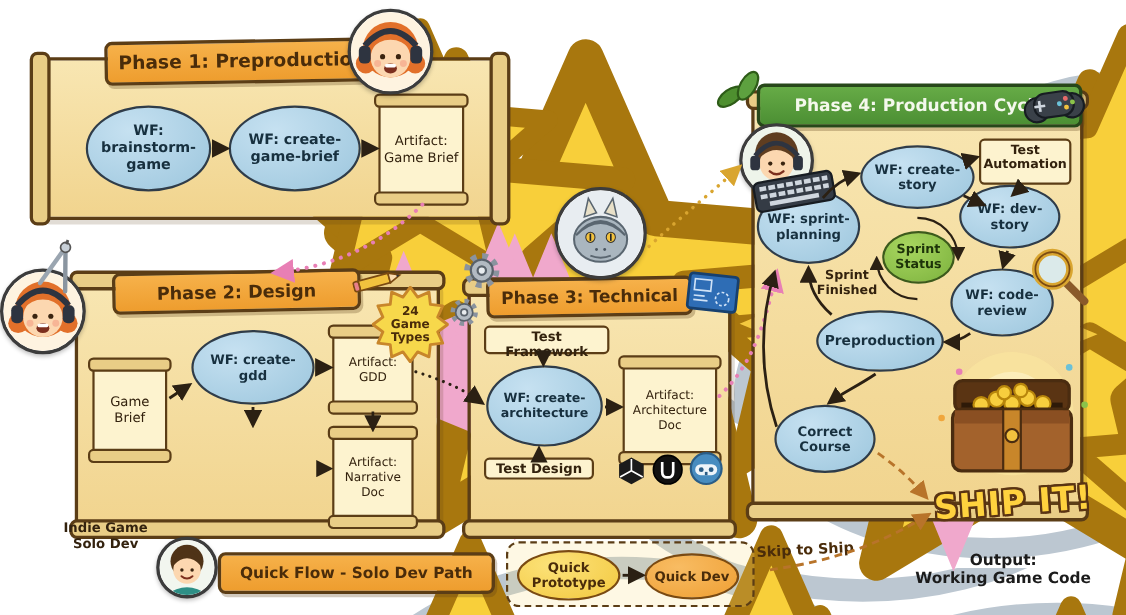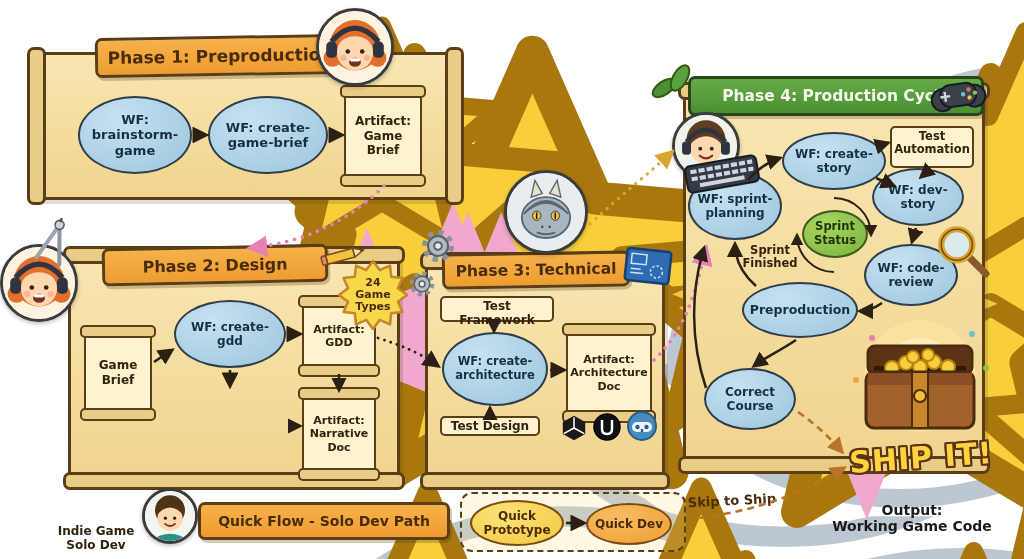--- a/index.html
+++ b/index.html
@@ -11,21 +11,21 @@
   .scroll-v::before,.scroll-v::after{content:"";position:absolute;left:-8px;right:-8px;height:12px;background:#e9cd86;border:3px solid #5b3d16;border-radius:7px}
   .scroll-v::before{top:-9px}.scroll-v::after{bottom:-9px}
   .scroll-h::before,.scroll-h::after{content:"";position:absolute;top:-8px;bottom:-8px;width:13px;background:#e9cd86;border:3px solid #5b3d16;border-radius:7px}
   .scroll-h::before{left:-9px}.scroll-h::after{right:-9px}
   .banner{position:absolute;display:flex;align-items:center;justify-content:center;background:linear-gradient(180deg,#f6b14a,#ee9d2e);border:3px solid #5b3d16;border-radius:7px;color:#4a2c0a;font-weight:bold;z-index:5;box-shadow:2px 3px 0 rgba(90,60,20,.28);text-align:center}
   .banner.green{background:linear-gradient(180deg,#66ab46,#4c8f34);color:#f4f8ec;border-color:#27471a}
   .ellipse{position:absolute;display:flex;align-items:center;justify-content:center;text-align:center;background:radial-gradient(ellipse at 35% 28%,#c6e1f1,#9cc6dd);border:2.5px solid #2f3c49;border-radius:50%;font-weight:bold;color:#17303f;font-size:12px;line-height:1.18;padding:6px;z-index:4}
   .ellipse.green{background:radial-gradient(ellipse at 35% 28%,#a8d65f,#7cb23e);border-color:#3c5a1c;color:#1d3309}
   .ellipse.gold{background:radial-gradient(ellipse at 35% 28%,#fce27a,#f3c83e);border-color:#7a4a12;color:#4a2c0a}
   .ellipse.orange{background:radial-gradient(ellipse at 35% 28%,#f8bc63,#ef9f33);border-color:#7a4a12;color:#4a2c0a}
-  .mini-scroll{position:absolute;display:flex;align-items:center;justify-content:center;text-align:center;background:#fdf3cf;border:2.5px solid #5b3d16;border-radius:4px;font-weight:bold;color:#33220e;font-size:11px;line-height:1.22;padding:9px 3px;z-index:4}
+  .mini-scroll{position:absolute;display:flex;align-items:center;justify-content:center;text-align:center;background:#fdf3cf;border:2.5px solid #5b3d16;border-radius:4px;font-weight:normal;color:#33220e;font-size:11px;line-height:1.22;padding:9px 3px;z-index:4}
   .mini-scroll::before,.mini-scroll::after{content:"";position:absolute;left:-6px;right:-6px;height:9px;background:#e9cd86;border:2.5px solid #5b3d16;border-radius:5px}
   .mini-scroll::before{top:-7px}.mini-scroll::after{bottom:-7px}
   .rect-node{position:absolute;display:flex;justify-content:center;background:#fdf3cf;border:2.5px solid #5b3d16;border-radius:5px;font-weight:bold;color:#33220e;font-size:12px;z-index:4;padding:2px 5px;text-align:center;line-height:1.15}
   .plain-label{position:absolute;font-weight:bold;color:#33220e;text-align:center;z-index:4;line-height:1.15}
   .avatar{position:absolute;border-radius:50%;border:3px solid #3c3c3c;overflow:hidden;background:#fff;z-index:6;box-shadow:0 2px 4px rgba(0,0,0,.25)}
   .avatar svg{display:block;width:100%;height:100%}
   .icon{position:absolute;z-index:6;overflow:visible}
   .dashed-box{position:absolute;border:2.5px dashed #5b3d16;border-radius:12px;background:rgba(250,224,130,.22);z-index:3}
   .ship-it{position:absolute;font-weight:800;font-size:30px;color:#ffd23e;letter-spacing:1px;transform:rotate(-4deg);z-index:8;text-align:center;
     text-shadow:-2px -2px 0 #5a3413,2px -2px 0 #5a3413,-2px 2px 0 #5a3413,2px 2px 0 #5a3413,-2px 0 0 #5a3413,2px 0 0 #5a3413,0 -2px 0 #5a3413,0 2px 0 #5a3413}
@@ -391,21 +391,21 @@
   <svg class="icon" style="left:842px;top:310px;width:156px;height:140px">
       <use href="#sym-chest"></use>
     </svg>
   <div class="ship-it" style="left:836px;top:440px;width:170px">SHIP IT!</div>
 
   <div class="avatar" style="left:142px;top:488px;width:56px;height:56px">
     <svg>
         <use href="#sym-indie"></use>
       </svg>
   </div>
-  <div class="plain-label" style="left:52px;top:525px;width:88px;font-size:12px">Indie Game Solo Dev</div>
+  <div class="plain-label" style="left:52px;top:474px;width:88px;font-size:12px">Indie Game Solo Dev</div>
   <div class="banner" style="left:198px;top:502px;width:252px;height:38px;font-size:14px">
     <span>Quick Flow - Solo Dev Path</span>
   </div>
   <div class="dashed-box" style="left:460px;top:492px;width:226px;height:60px"></div>
   <div class="ellipse gold" style="left:470px;top:500px;width:94px;height:46px">
     <span>Quick Prototype</span>
   </div>
   <div class="ellipse orange" style="left:586px;top:503px;width:86px;height:42px">
     <span>Quick Dev</span>
   </div>

